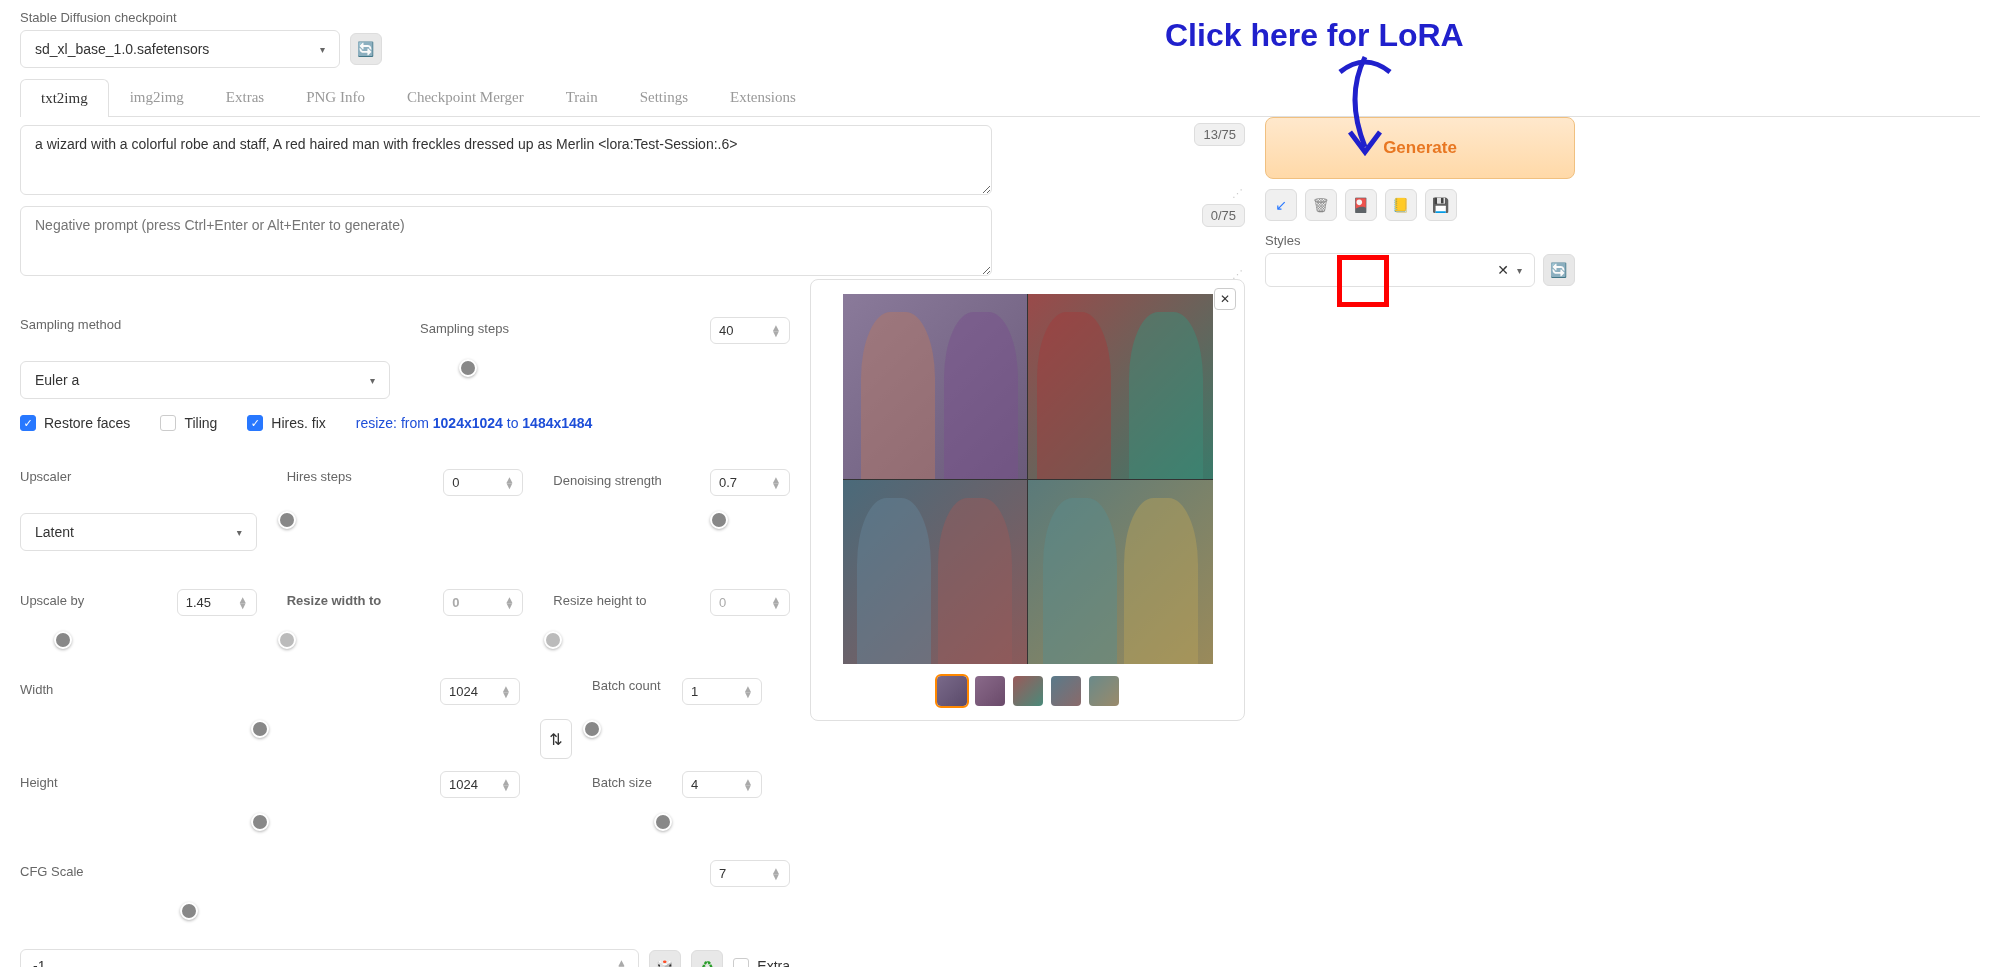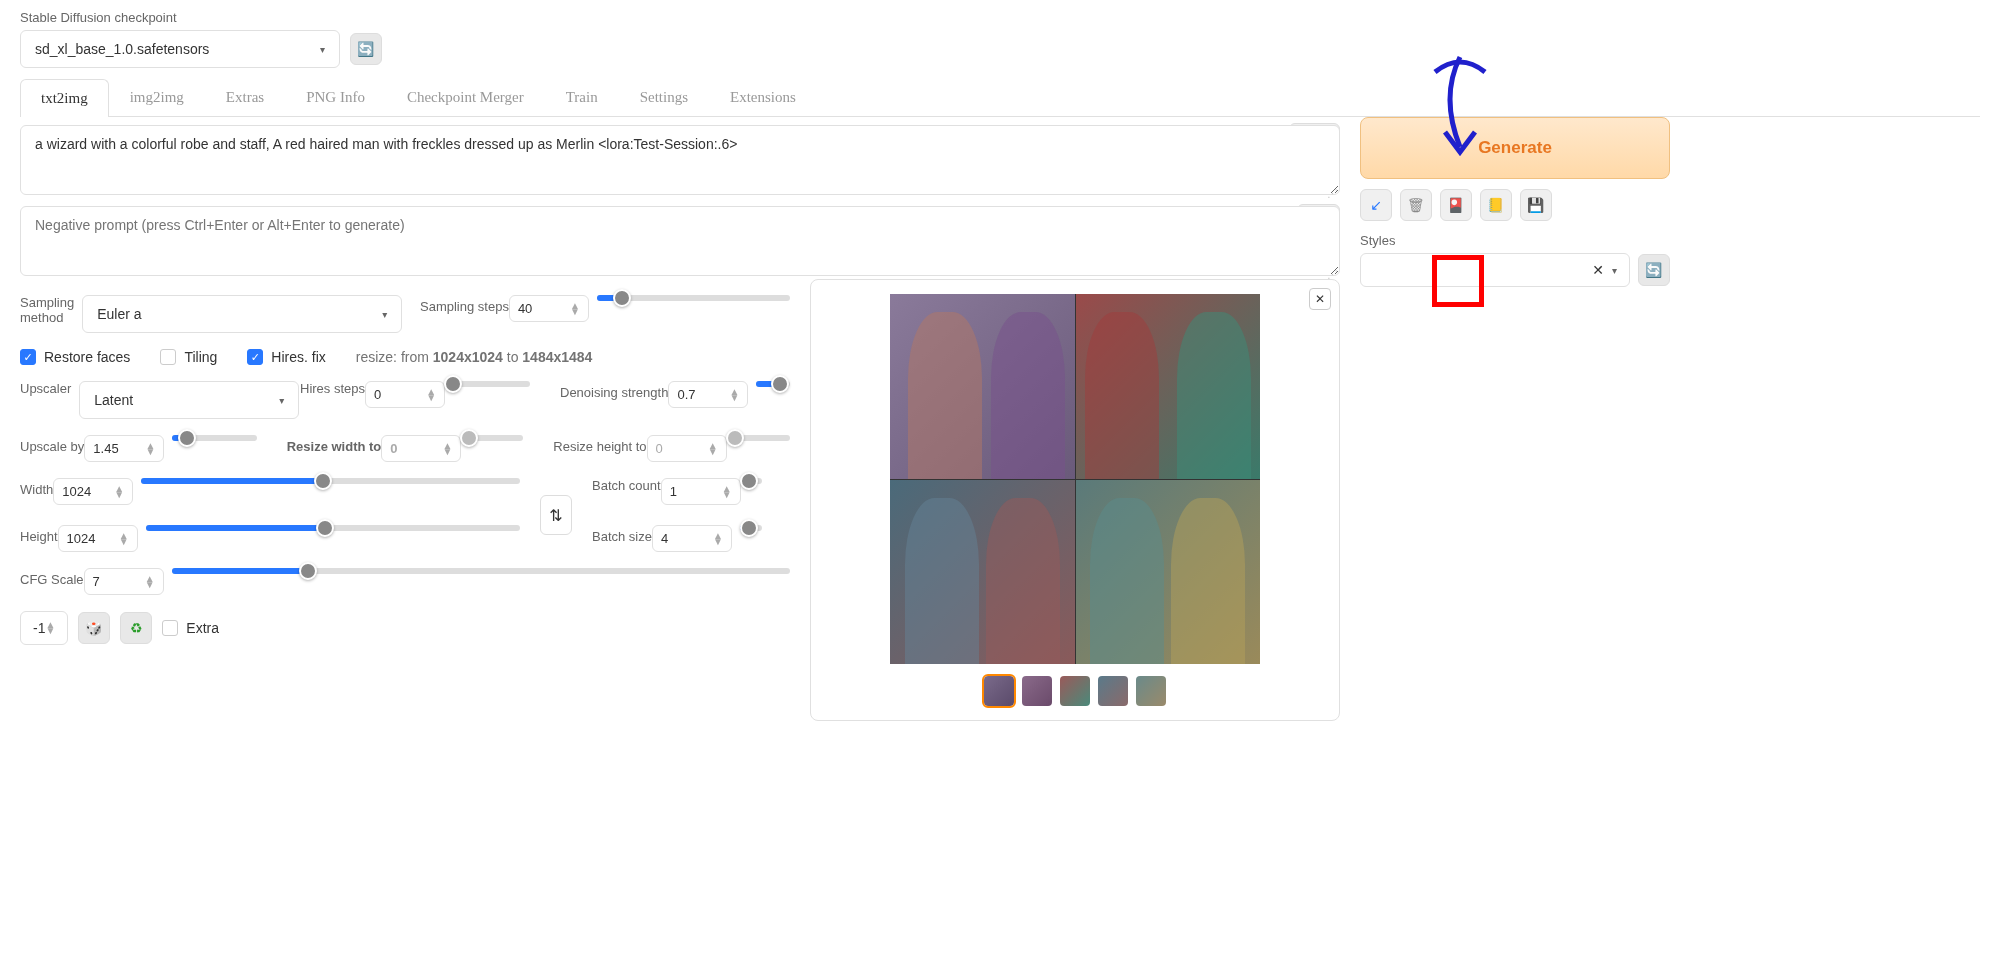--- a/index.html
+++ b/index.html
@@ -9,32 +9,32 @@
 .dropdown { border: 1px solid #e0e0e0; border-radius: 6px; padding: 10px 14px; background: #fff; display: flex; align-items: center; justify-content: space-between; min-width: 320px; cursor: pointer; }
 .dropdown.small { min-width: 220px; }
 .caret { font-size: 10px; color: #666; }
 .icon-btn { width: 32px; height: 32px; border-radius: 6px; background: #e8e8e8; border: 1px solid #ddd; display: flex; align-items: center; justify-content: center; cursor: pointer; font-size: 14px; }
 .tabs { display: flex; gap: 0; border-bottom: 1px solid #e0e0e0; margin-bottom: 0; font-family: Liberation Serif, serif; }
 .tab { padding: 10px 20px; color: #999; cursor: pointer; border: 1px solid transparent; border-bottom: none; font-size: 15px; }
 .tab.active { color: #333; border-color: #e0e0e0; border-radius: 6px 6px 0 0; background: #fff; position: relative; top: 1px; }
 .main-layout { display: flex; gap: 20px; margin-top: 0; align-items: flex-start; }
 .left-col { flex: 0 0 1225px; }
 .right-col { flex: 0 0 310px; display: flex; flex-direction: column; position: relative; }
-.prompt-area { border: 1px solid #e0e0e0; border-radius: 6px; padding: 10px 14px; min-height: 70px; width: 1320px; font-size: 14px; color: #333; resize: both; font-family: inherit; position: relative; }
+.prompt-area { border: 1px solid #e0e0e0; border-radius: 6px; padding: 10px 14px; min-height: 70px; width: 972px; font-size: 14px; color: #333; resize: both; font-family: inherit; position: relative; }
 .prompt-area.neg { color: #999; }
 .token-counter { position: absolute; right: 0; top: -2px; background: #f0f0f0; border: 1px solid #ddd; border-radius: 6px; padding: 3px 8px; font-size: 13px; color: #666; }
 .prompt-wrap { position: relative; margin-top: 8px; }
 .generate-btn { background: linear-gradient(#ffe8cc, #ffd9a8); border: 1px solid #f0c080; color: #e87722; font-weight: 600; font-size: 17px; padding: 20px; border-radius: 8px; cursor: pointer; width: 100%; text-align: center; margin-bottom: 10px; }
 .btn-row { display: flex; gap: 8px; margin-bottom: 12px; }
 .small-btn { width: 32px; height: 32px; border-radius: 6px; background: #f0f0f0; border: 1px solid #ddd; display: flex; align-items: center; justify-content: center; cursor: pointer; font-size: 14px; }
 .styles-box { border: 1px solid #e0e0e0; border-radius: 6px; padding: 8px 12px; display: flex; align-items: center; justify-content: flex-end; gap: 8px; flex: 1; }
 .styles-row { display: flex; gap: 8px; align-items: center; }
 .params { display: flex; flex-direction: column; gap: 16px; margin-top: 16px; width: 770px; }
 .param-row { display: flex; gap: 30px; align-items: flex-start; }
-.param-col { display: flex; gap: 8px; }
+.param-col { display: flex; flex-direction: column; gap: 24px; margin-top: 22px; }
 .param-col.w1 { width: 370px; }
 .param-col.w2 { width: 370px; }
 .param-col.w3 { width: 250px; }
 .param-col.w4 { width: 250px; }
 .param-col.w5 { width: 250px; }
 .slider { flex: 1; position: relative; height: 6px; background: #ddd; border-radius: 3px; }
 .slider-fill { position: absolute; left: 0; top: 0; height: 100%; background: #2878ff; border-radius: 3px; }
 .slider-thumb { position: absolute; top: 50%; width: 18px; height: 18px; background: #888; border: 2px solid #fff; border-radius: 50%; transform: translate(-50%, -50%); box-shadow: 0 1px 3px rgba(0,0,0,0.3); }
 .num-input { border: 1px solid #e0e0e0; border-radius: 6px; padding: 5px 8px; width: 80px; text-align: center; font-size: 13px; display: flex; align-items: center; justify-content: space-between; }
 .spinner { color: #aaa; font-size: 10px; line-height: 6px; cursor: pointer; }
@@ -140,21 +140,21 @@
               <span>Restore faces</span>
           </div>
           <div class="checkbox">
             <div class="checkbox-box"></div>
               <span>Tiling</span>
           </div>
           <div class="checkbox">
             <div class="checkbox-box checked">✓</div>
               <span>Hires. fix</span>
           </div>
-          <span style="color:#737373;">
+          <span style="color:#1d4ed8;">
             <span>resize: from </span><b>1024x1024</b><span> to </span><b>1484x1484</b>
           </span>
         </div>
 
         <div class="param-row">
           <div class="param-col w3">
             <span class="label">Upscaler</span>
             <div class="dropdown small">
               <span>Latent</span>
               <span class="caret">▾</span>
@@ -343,20 +343,21 @@
           <div class="thumb" style="background:linear-gradient(135deg,#8a6a8a,#6a4a6a);"></div>
           <div class="thumb" style="background:linear-gradient(135deg,#9a5a5a,#4a8a7a);"></div>
           <div class="thumb" style="background:linear-gradient(135deg,#5a7a8a,#8a6a6a);"></div>
           <div class="thumb" style="background:linear-gradient(135deg,#6a8a8a,#9a8a6a);"></div>
         </div>
       </div>
     </div>
   </div>
 
   <div class="right-col">
+    <div class="annotation">Click here for LoRA</div>
     <svg class="arrow-svg" width="80" height="130">
       <path d="M 40 10 Q 20 50 40 100" stroke="#2020cc" stroke-width="5" fill="none"></path>
       <path d="M 25 85 L 40 105 L 55 85" stroke="#2020cc" stroke-width="5" fill="none"></path>
       <path d="M 15 25 Q 40 5 65 25" stroke="#2020cc" stroke-width="5" fill="none"></path>
     </svg>
     <div class="generate-btn">Generate</div>
     <div class="btn-row" style="position:relative;">
       <div class="small-btn" style="color:#2878ff;">↙</div>
       <div class="small-btn" style="color:#888;">🗑</div>
       <div class="small-btn">🎴</div>

